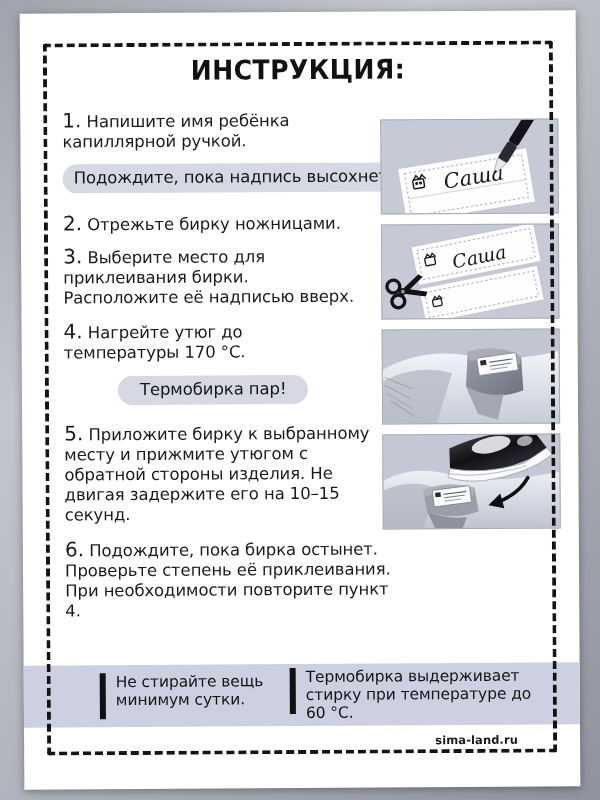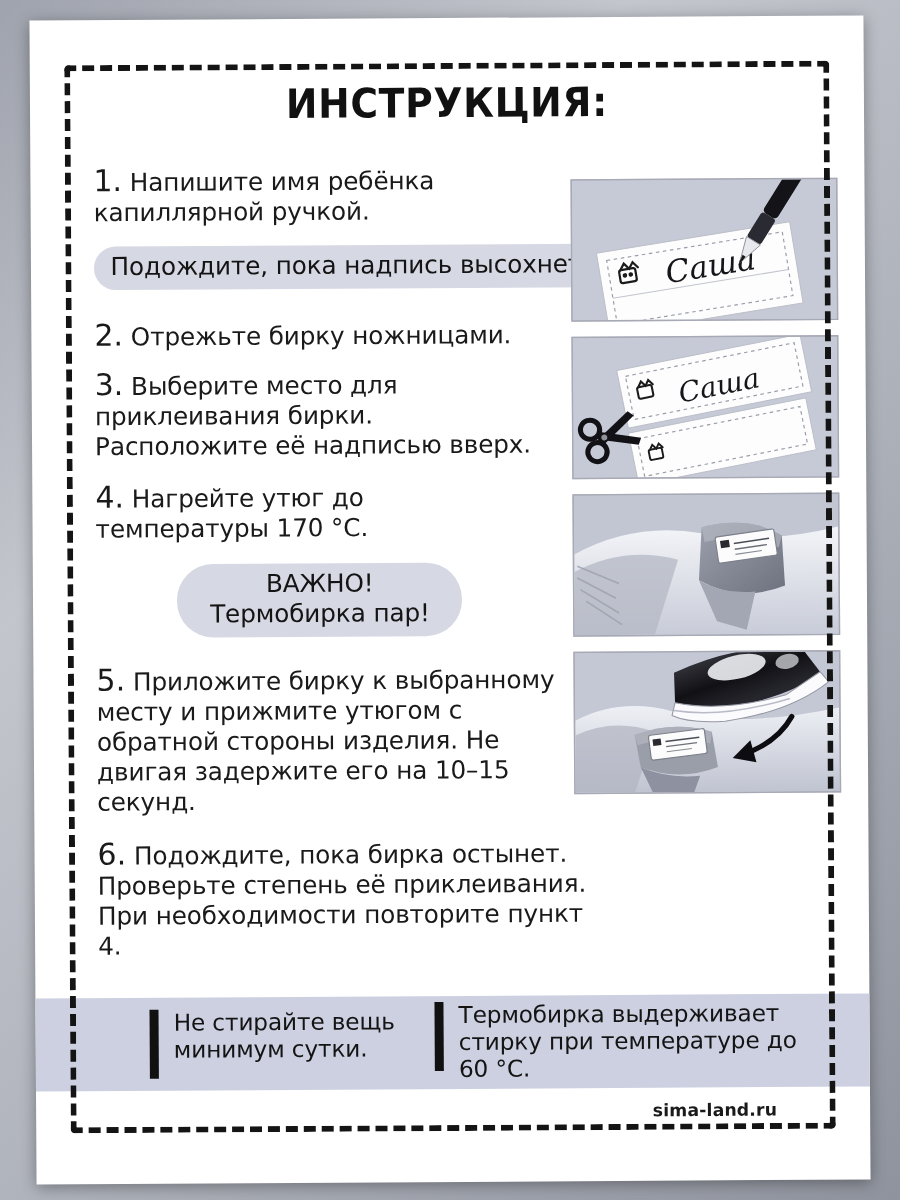--- a/index.html
+++ b/index.html
@@ -207,21 +207,20 @@
       <span class="num">3.</span>
       <span>Выберите место для приклеивания бирки. Расположите её надписью вверх.</span>
     </div>
 
     <div class="step step-4">
       <span class="num">4.</span>
       <span>Нагрейте утюг до температуры 170 °C.</span>
     </div>
 
     <div class="pill pill-important">
-      <div>ВАЖНО!</div>
       <div>Термобирка пар!</div>
     </div>
 
     <div class="step step-5">
       <span class="num">5.</span>
       <span>Приложите бирку к выбранному месту и прижмите утюгом с обратной стороны изделия. Не двигая задержите его на 10–15 секунд.</span>
     </div>
 
     <div class="step step-6">
       <span class="num">6.</span>

